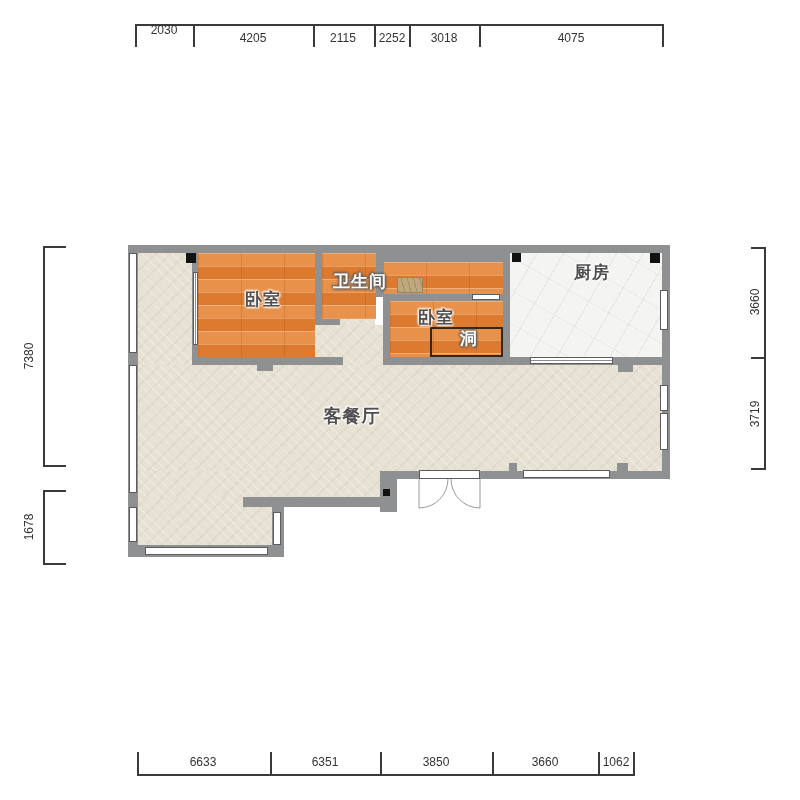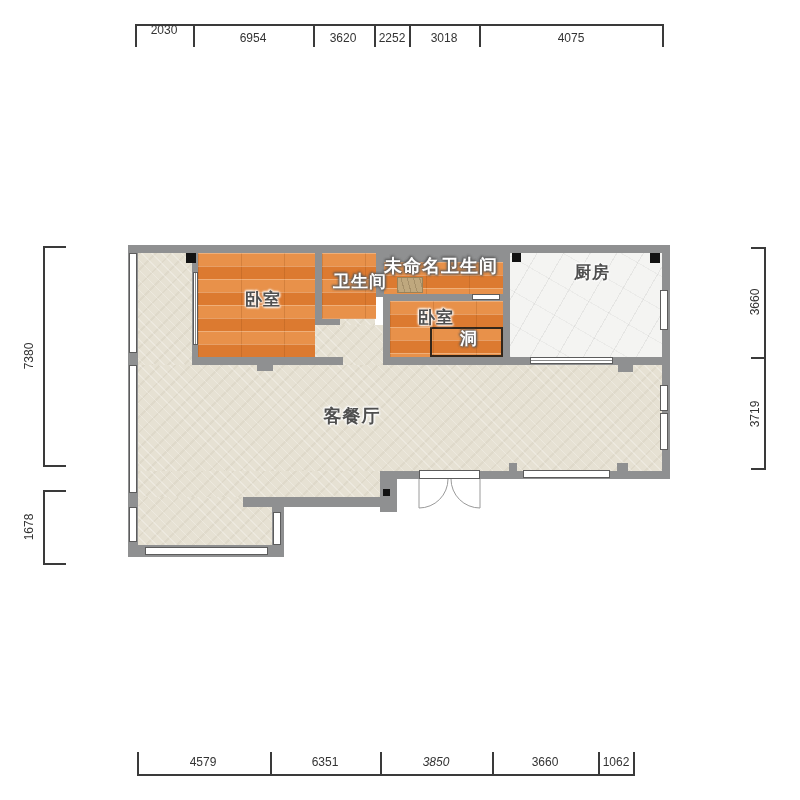--- a/index.html
+++ b/index.html
@@ -110,54 +110,53 @@
 
   <svg class="overlay" viewBox="0 0 800 800">
     <path d="M419,479 L419,508" stroke="#9a9a9a" stroke-width="1" fill="none"></path>
     <path d="M480,479 L480,508" stroke="#9a9a9a" stroke-width="1" fill="none"></path>
     <path d="M419,508 A29,29 0 0 0 448,479" stroke="#9a9a9a" stroke-width="1" fill="none"></path>
     <path d="M480,508 A29,29 0 0 1 451,479" stroke="#9a9a9a" stroke-width="1" fill="none"></path>
   </svg>
 
   <div class="room-label" style="left:263px;top:299px;">卧室</div>
   <div class="room-label light" style="left:360px;top:281px;">卫生间</div>
-  <div class="room-label light big" style="left:441px;top:266px;">未命名卫生间</div>
   <div class="room-label" style="left:436px;top:317px;">卧室</div>
   <div class="room-label light" style="left:469px;top:338px;">洞</div>
   <div class="room-label" style="left:592px;top:272px;">厨房</div>
   <div class="room-label big" style="left:352px;top:416px;">客餐厅</div>
 
   <div>
     <div class="dim-line-h" style="left:135px;top:24px;width:529px;"></div>
     <div class="tick-v" style="left:135px;top:24px;height:23px;"></div>
     <div class="tick-v" style="left:193px;top:24px;height:23px;"></div>
     <div class="tick-v" style="left:313px;top:24px;height:23px;"></div>
     <div class="tick-v" style="left:374px;top:24px;height:23px;"></div>
     <div class="tick-v" style="left:409px;top:24px;height:23px;"></div>
     <div class="tick-v" style="left:479px;top:24px;height:23px;"></div>
     <div class="tick-v" style="left:662px;top:24px;height:23px;"></div>
     <div class="dim-label" style="left:134px;top:22px;">2030</div>
-    <div class="dim-label" style="left:223px;top:30px;">6954</div>
-    <div class="dim-label" style="left:313px;top:30px;">3620</div>
+    <div class="dim-label" style="left:223px;top:30px;">4205</div>
+    <div class="dim-label" style="left:313px;top:30px;">2115</div>
     <div class="dim-label" style="left:362px;top:30px;">2252</div>
     <div class="dim-label" style="left:414px;top:30px;">3018</div>
     <div class="dim-label" style="left:541px;top:30px;">4075</div>
   </div>
 
   <div>
     <div class="dim-line-h" style="left:137px;top:774px;width:498px;"></div>
     <div class="tick-v" style="left:137px;top:752px;height:24px;"></div>
     <div class="tick-v" style="left:270px;top:752px;height:24px;"></div>
     <div class="tick-v" style="left:380px;top:752px;height:24px;"></div>
     <div class="tick-v" style="left:492px;top:752px;height:24px;"></div>
     <div class="tick-v" style="left:598px;top:752px;height:24px;"></div>
     <div class="tick-v" style="left:633px;top:752px;height:24px;"></div>
-    <div class="dim-label" style="left:173px;top:754px;">4579</div>
+    <div class="dim-label" style="left:173px;top:754px;">6633</div>
     <div class="dim-label" style="left:295px;top:754px;">6351</div>
-    <div class="dim-label" style="left:406px;top:754px;font-style:italic;">3850</div>
+    <div class="dim-label" style="left:406px;top:754px;">3850</div>
     <div class="dim-label" style="left:515px;top:754px;">3660</div>
     <div class="dim-label" style="left:586px;top:754px;">1062</div>
   </div>
 
   <div>
     <div class="dim-line-v" style="left:43px;top:246px;height:221px;"></div>
     <div class="tick-h" style="left:43px;top:246px;width:23px;"></div>
     <div class="tick-h" style="left:43px;top:465px;width:23px;"></div>
     <div class="dim-label rot" style="left:-1px;top:348px;">7380</div>
     <div class="dim-line-v" style="left:43px;top:490px;height:75px;"></div>

